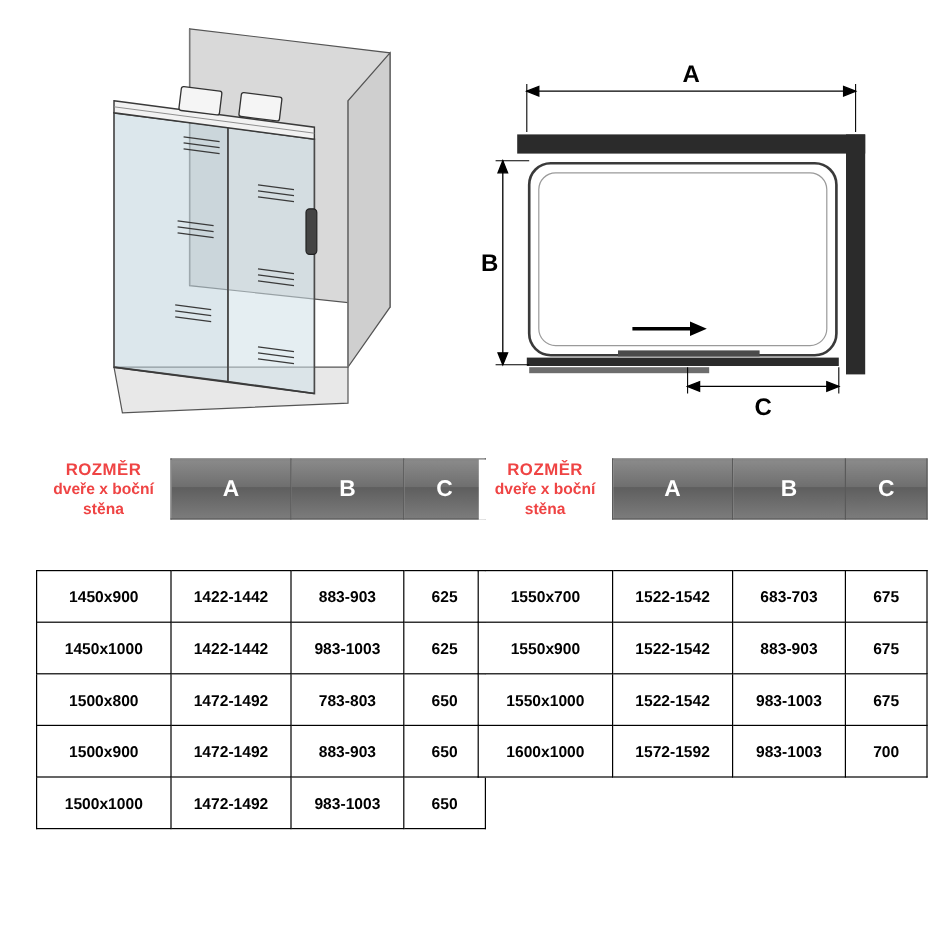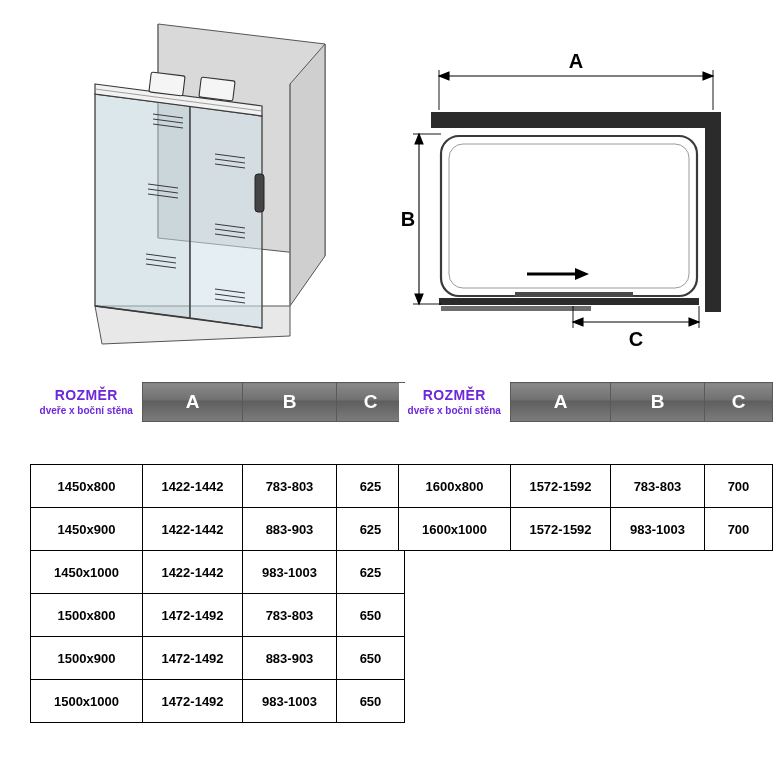--- a/index.html
+++ b/index.html
@@ -63,33 +63,33 @@
   }
   table.spec thead th.hdr-letter {
     background: linear-gradient(to bottom, #8a8a8a 0%, #6f6f6f 45%, #5e5e5e 46%, #7c7c7c 100%);
     color: #ffffff;
     font-size: 19px;
     font-weight: bold;
     border: 1px solid #5a5a5a;
   }
   table.spec thead th.hdr-title {
     background: #ffffff;
-    color: #6d28d9;
+    color: #ef4444;
     border: none;
     line-height: 1.25;
   }
   .hdr-title .t1 {
     display: block;
     font-size: 14px;
     font-weight: bold;
     letter-spacing: 0.4px;
   }
   .hdr-title .t2 {
     display: block;
-    font-size: 10px;
+    font-size: 13px;
     font-weight: bold;
   }
   table.spec tbody td {
     height: 42px;
     background: #ffffff;
   }
   .col-name { width: 112px; }
   .col-a    { width: 100px; }
   .col-b    { width: 94px; }
   .col-c    { width: 68px; }
@@ -224,26 +224,20 @@
           <th class="hdr-letter">A</th>
           <th class="hdr-letter">B</th>
           <th class="hdr-letter">C</th>
         </tr>
       </thead>
       <tbody>
         <tr class="spacer">
             <td colspan="4"></td>
           </tr>
         <tr>
-          <td>1450x800</td>
-          <td>1422-1442</td>
-          <td>783-803</td>
-          <td>625</td>
-        </tr>
-        <tr>
           <td>1450x900</td>
           <td>1422-1442</td>
           <td>883-903</td>
           <td>625</td>
         </tr>
         <tr>
           <td>1450x1000</td>
           <td>1422-1442</td>
           <td>983-1003</td>
           <td>625</td>
@@ -287,24 +281,36 @@
           <th class="hdr-letter">A</th>
           <th class="hdr-letter">B</th>
           <th class="hdr-letter">C</th>
         </tr>
       </thead>
       <tbody>
         <tr class="spacer">
             <td colspan="4"></td>
           </tr>
         <tr>
-          <td>1600x800</td>
-          <td>1572-1592</td>
-          <td>783-803</td>
-          <td>700</td>
+          <td>1550x700</td>
+          <td>1522-1542</td>
+          <td>683-703</td>
+          <td>675</td>
+        </tr>
+        <tr>
+          <td>1550x900</td>
+          <td>1522-1542</td>
+          <td>883-903</td>
+          <td>675</td>
+        </tr>
+        <tr>
+          <td>1550x1000</td>
+          <td>1522-1542</td>
+          <td>983-1003</td>
+          <td>675</td>
         </tr>
         <tr>
           <td>1600x1000</td>
           <td>1572-1592</td>
           <td>983-1003</td>
           <td>700</td>
         </tr>
       </tbody>
     </table>
   </div>

